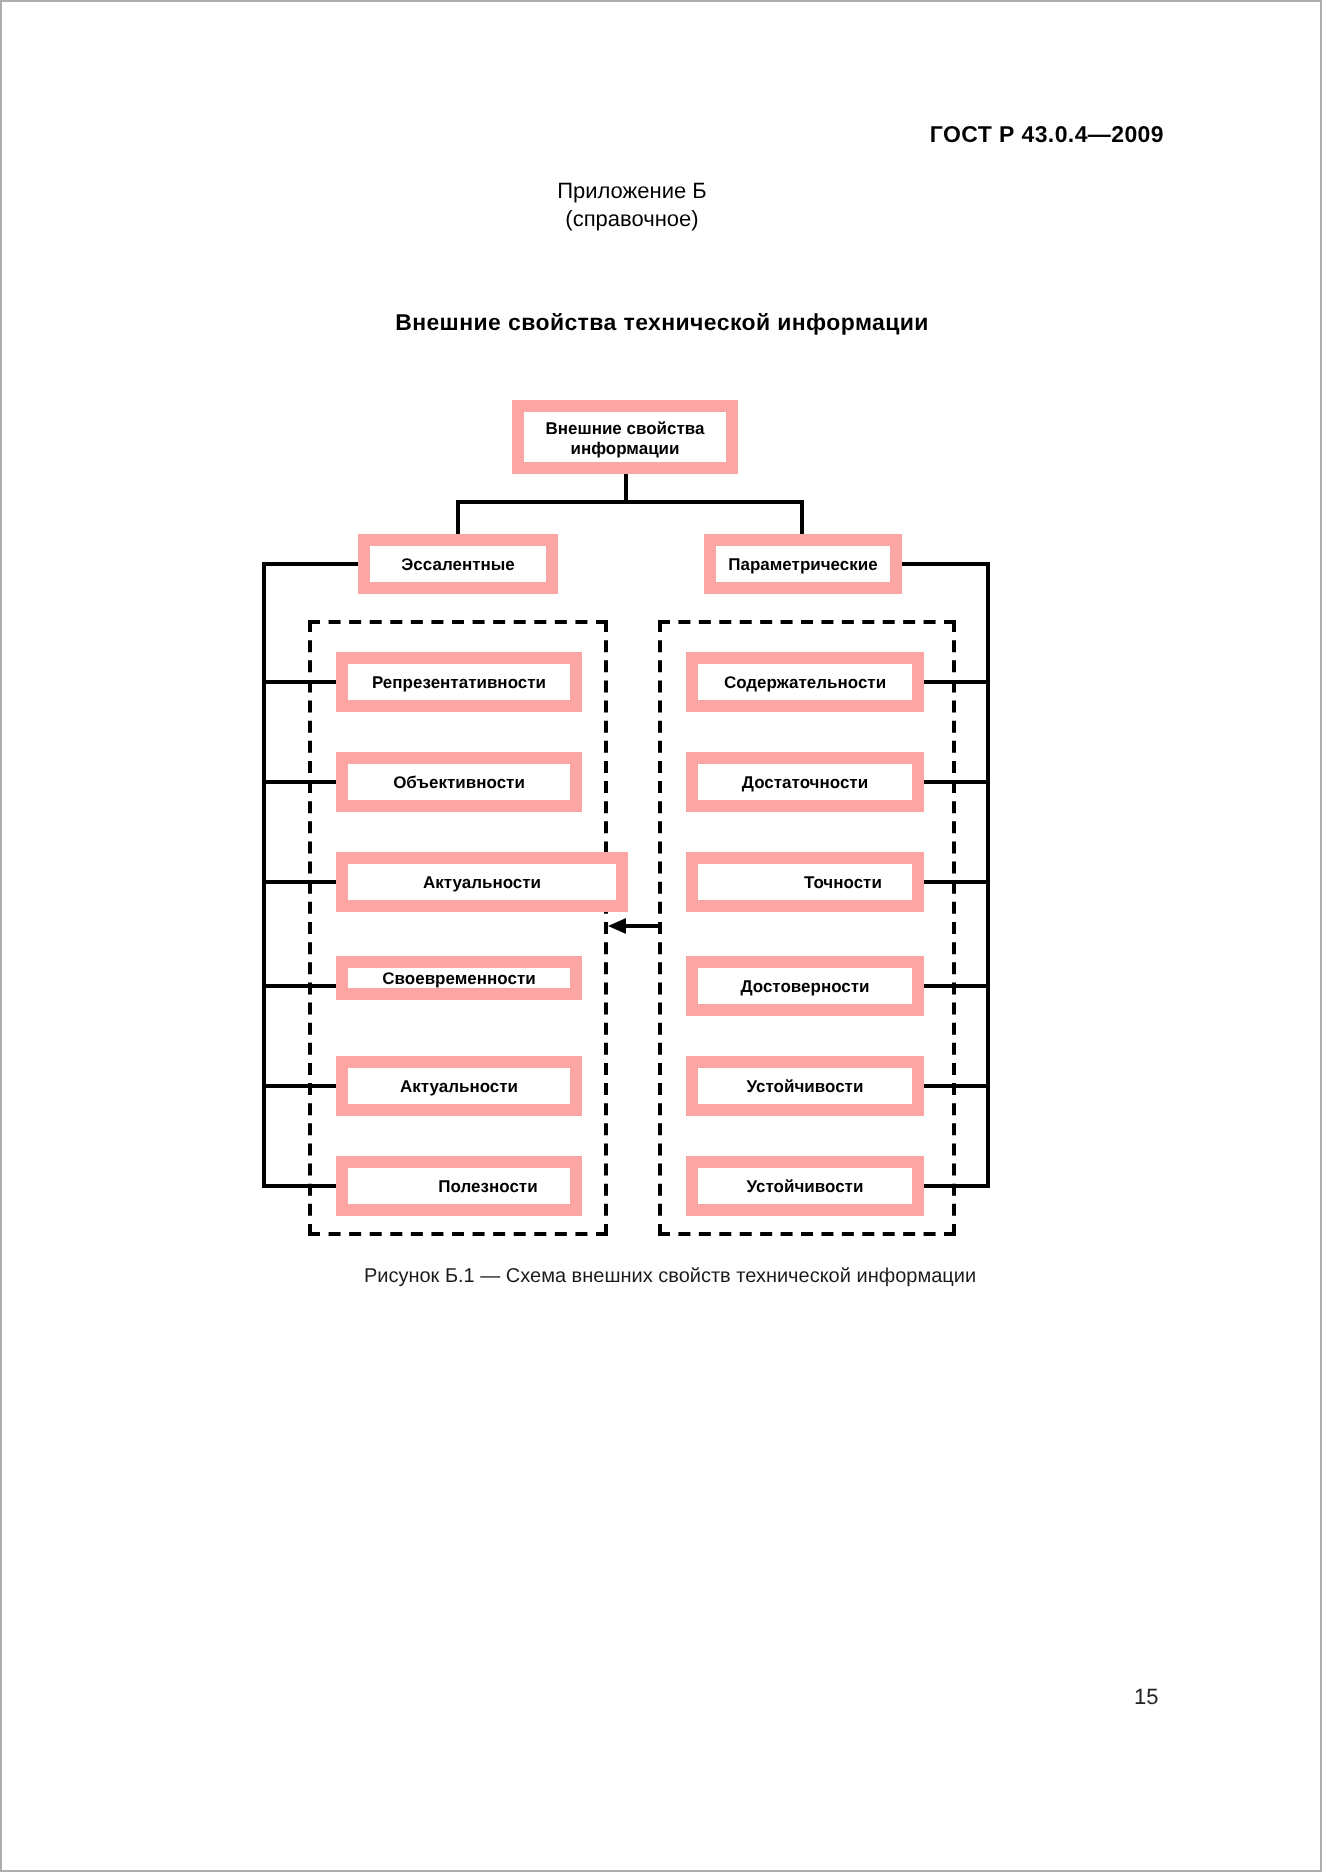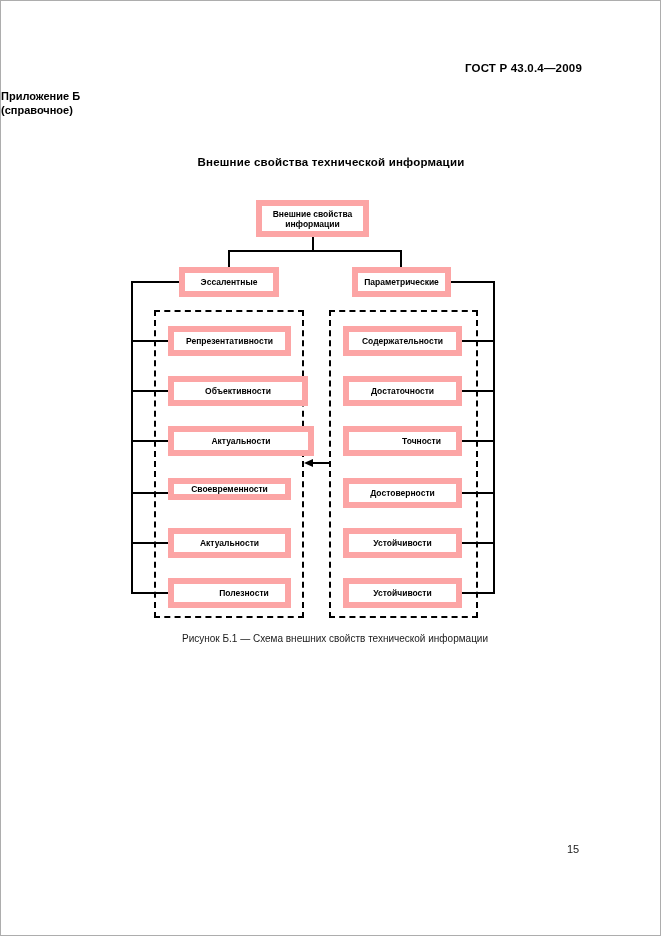--- a/index.html
+++ b/index.html
@@ -12,21 +12,21 @@
     font-family:"Liberation Sans", sans-serif;
     color:#000;
     overflow:hidden;
   }
   .doc-header{
     position:absolute;top:61px;left:0;width:581px;
     text-align:right;font-size:11.5px;font-weight:bold;letter-spacing:.2px;
   }
   .appendix{
     position:absolute;top:88px;left:0;width:630px;
-    font-size:11px;font-weight:bold;line-height:14px;
+    text-align:center;font-size:11px;font-weight:normal;line-height:14px;
   }
   .fig-title{
     position:absolute;top:155px;left:0;width:660px;
     text-align:center;font-size:11.5px;font-weight:bold;letter-spacing:.2px;
   }
   .caption{
     position:absolute;top:632px;left:0;width:668px;
     text-align:center;font-size:10px;font-weight:normal;color:#1a1a1a;
   }
   .page-number{
@@ -84,21 +84,21 @@
     <div class="line" style="left:450px;top:280px;width:44px;height:2px;"></div>
     <div class="line" style="left:492px;top:280px;width:2px;height:313px;"></div>
 
     <div class="dashed" style="left:153px;top:309px;width:150px;height:308px;"></div>
     <div class="dashed" style="left:328px;top:309px;width:149px;height:308px;"></div>
 
     <div class="line" style="left:310px;top:461px;width:18px;height:2px;"></div>
     <div class="arrowhead" style="left:303px;top:458px;"></div>
 
     <div class="pbox" style="left:167px;top:325px;width:123px;height:30px;">Репрезентативности</div>
-    <div class="pbox" style="left:167px;top:375px;width:140px;height:30px;">Объективности</div>
+    <div class="pbox" style="left:167px;top:375px;width:123px;height:30px;">Объективности</div>
     <div class="pbox" style="left:167px;top:425px;width:146px;height:30px;">Актуальности</div>
     <div class="pbox" style="left:167px;top:477px;width:123px;height:22px;">Своевременности</div>
     <div class="pbox" style="left:167px;top:527px;width:123px;height:30px;">Актуальности</div>
     <div class="pbox" style="left:167px;top:577px;width:123px;height:30px;padding-left:31px;">Полезности</div>
 
     <div class="pbox" style="left:342px;top:325px;width:119px;height:30px;">Содержательности</div>
     <div class="pbox" style="left:342px;top:375px;width:119px;height:30px;">Достаточности</div>
     <div class="pbox" style="left:342px;top:425px;width:119px;height:30px;padding-left:40px;">Точности</div>
     <div class="pbox" style="left:342px;top:477px;width:119px;height:30px;">Достоверности</div>
     <div class="pbox" style="left:342px;top:527px;width:119px;height:30px;">Устойчивости</div>

